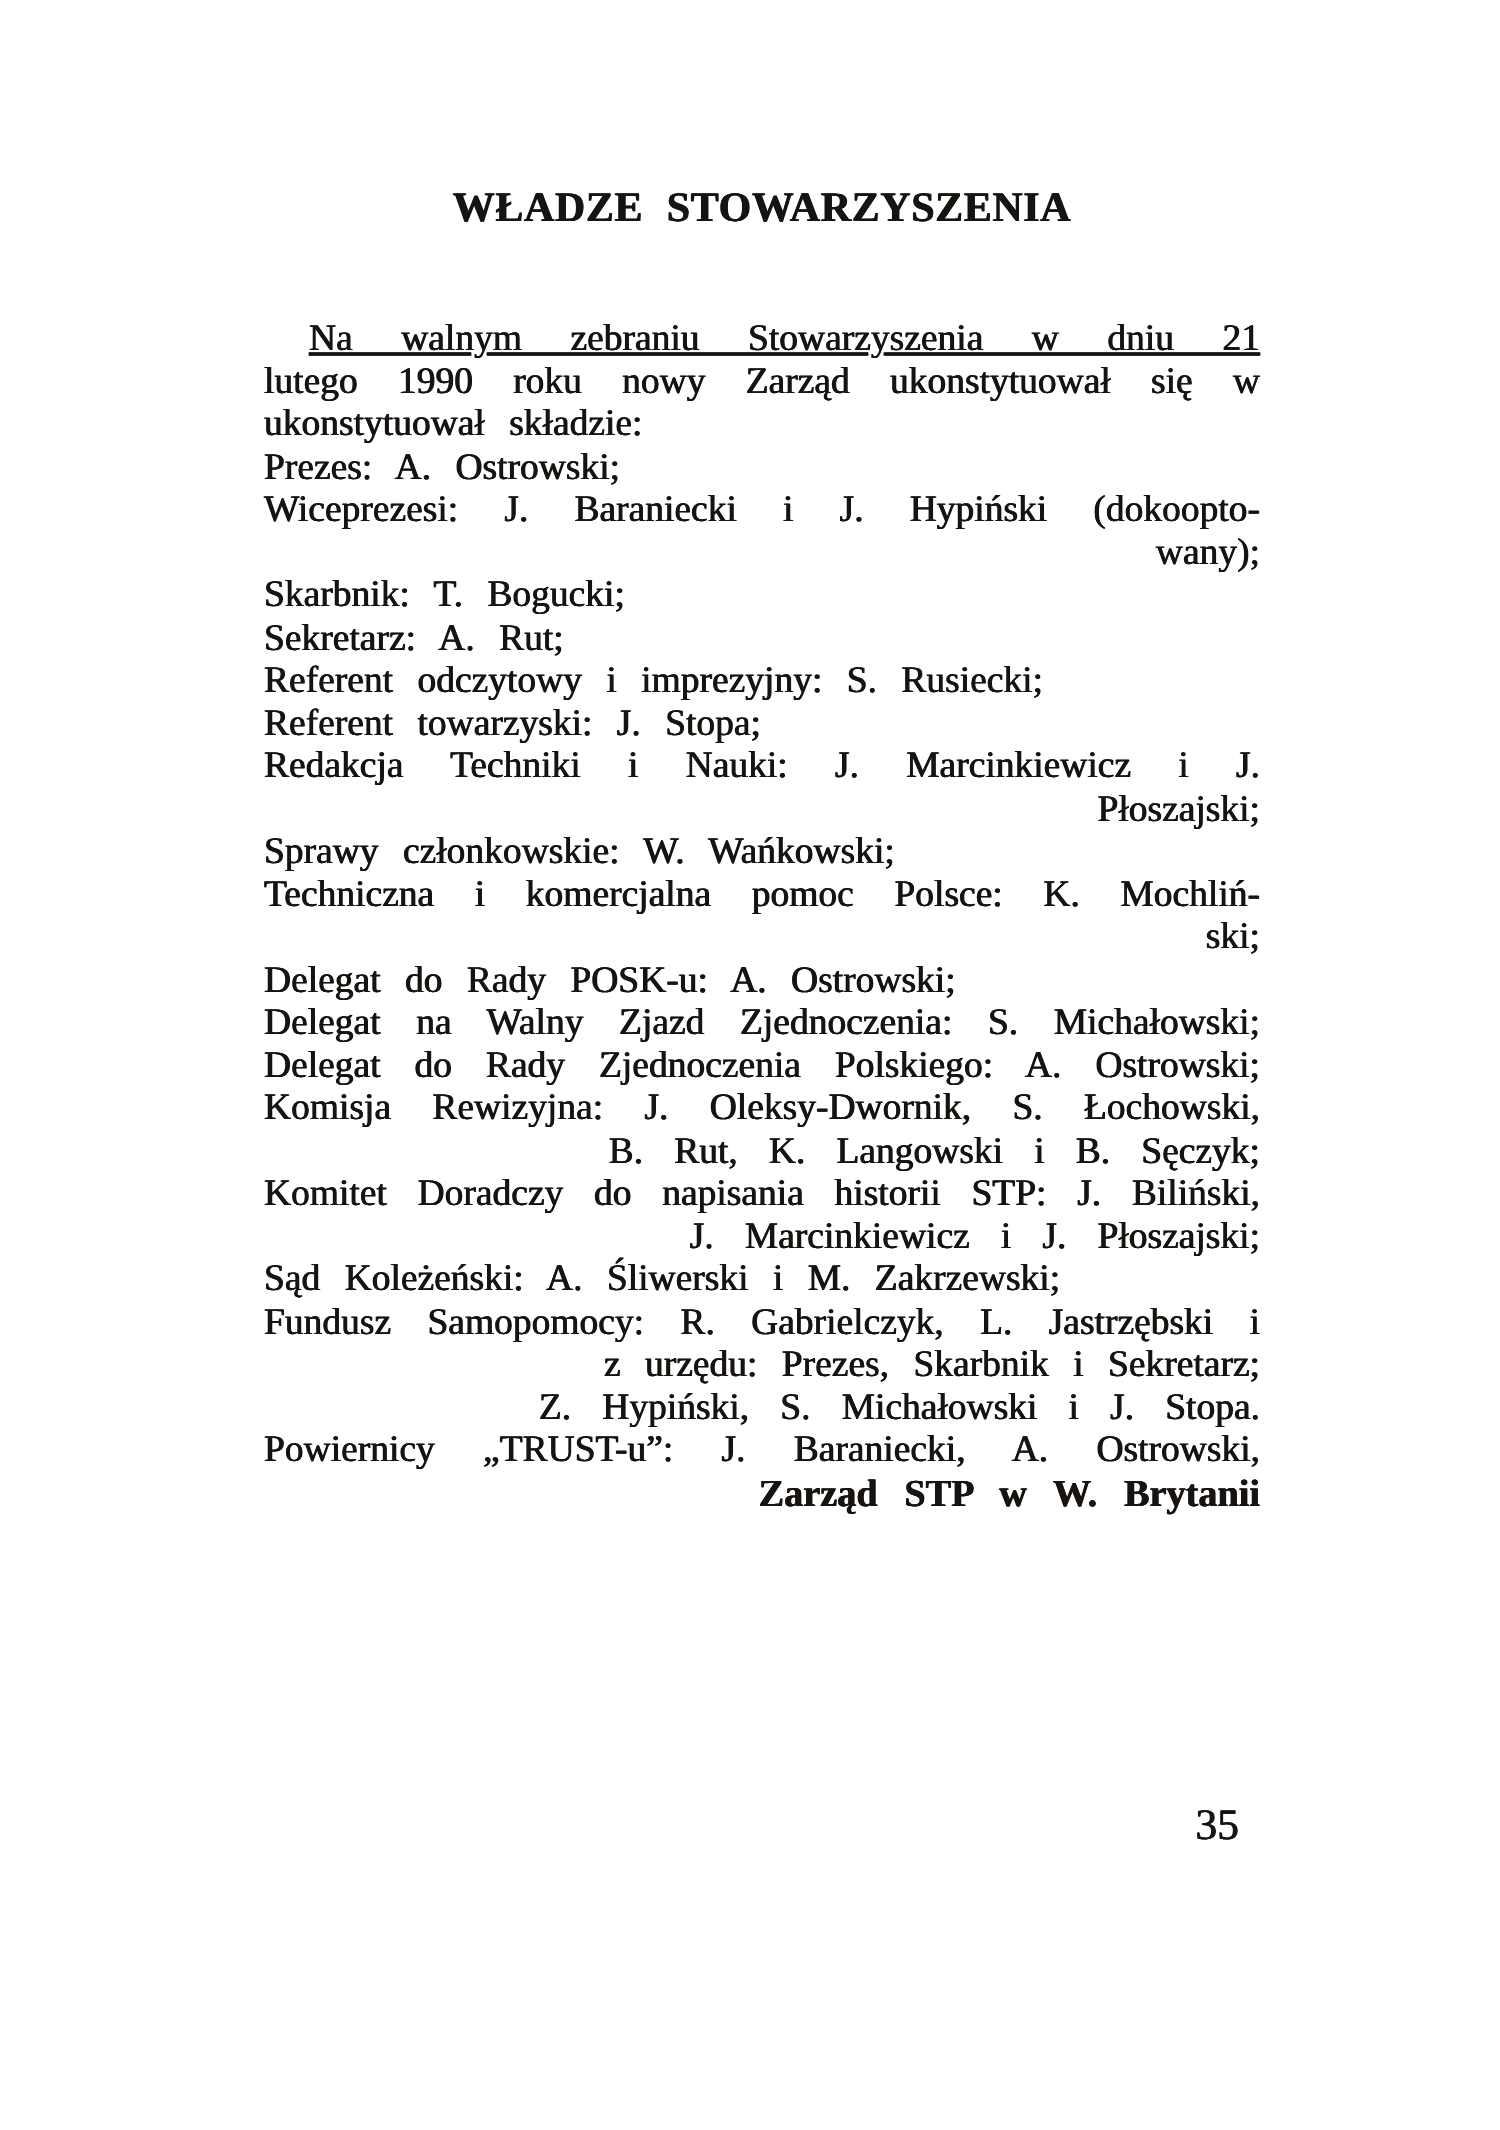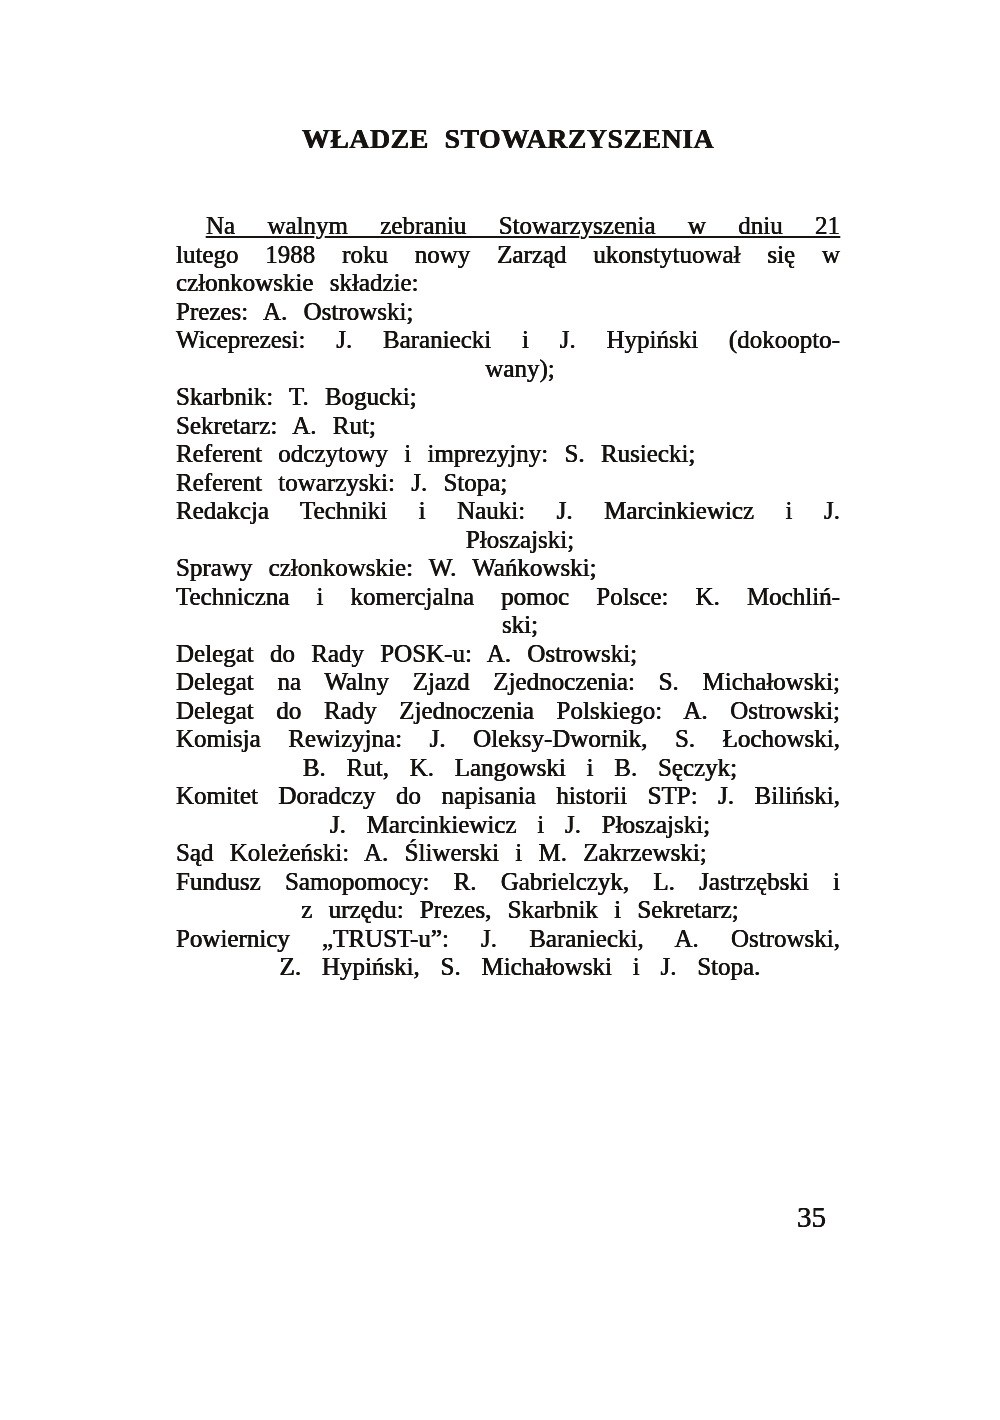--- a/index.html
+++ b/index.html
@@ -52,21 +52,21 @@
     text-align: justify;
     text-align-last: justify;
   }
   .line.first {
     text-indent: 30px;
     text-decoration: underline;
   }
   .line.cont,
   .line.cont-wide {
     padding-left: 24px;
-    text-align: center;
+    text-align: right;
   }
   .line.cont-wide {
     word-spacing: 0.58em;
   }
   .line.signature {
     text-align: right;
     font-weight: 700;
     font-size: 25.5px;
     word-spacing: 0.45em;
   }
@@ -80,22 +80,22 @@
   }
 </style>
 </head>
 <body>
 
 <div class="page">
   <h1 class="title">WŁADZE STOWARZYSZENIA</h1>
 
   <div class="body-text">
       <div class="line first">Na walnym zebraniu Stowarzyszenia w dniu 21</div>
-      <div class="line just">lutego 1988 roku nowy Zarząd ukonstytuował się w</div>
-      <div class="line plain">członkowskie składzie:</div>
+      <div class="line just">lutego 1990 roku nowy Zarząd ukonstytuował się w</div>
+      <div class="line plain">ukonstytuował składzie:</div>
       <div class="line plain">Prezes: A. Ostrowski;</div>
       <div class="line just">Wiceprezesi: J. Baraniecki i J. Hypiński (dokoopto-</div>
       <div class="line cont">wany);</div>
       <div class="line plain">Skarbnik: T. Bogucki;</div>
       <div class="line plain">Sekretarz: A. Rut;</div>
       <div class="line plain">Referent odczytowy i imprezyjny: S. Rusiecki;</div>
       <div class="line plain">Referent towarzyski: J. Stopa;</div>
       <div class="line just">Redakcja Techniki i Nauki: J. Marcinkiewicz i J.</div>
       <div class="line cont">Płoszajski;</div>
       <div class="line plain">Sprawy członkowskie: W. Wańkowski;</div>
@@ -104,18 +104,19 @@
       <div class="line plain">Delegat do Rady POSK-u: A. Ostrowski;</div>
       <div class="line just">Delegat na Walny Zjazd Zjednoczenia: S. Michałowski;</div>
       <div class="line just">Delegat do Rady Zjednoczenia Polskiego: A. Ostrowski;</div>
       <div class="line just">Komisja Rewizyjna: J. Oleksy-Dwornik, S. Łochowski,</div>
       <div class="line cont-wide">B. Rut, K. Langowski i B. Sęczyk;</div>
       <div class="line just">Komitet Doradczy do napisania historii STP: J. Biliński,</div>
       <div class="line cont-wide">J. Marcinkiewicz i J. Płoszajski;</div>
       <div class="line plain">Sąd Koleżeński: A. Śliwerski i M. Zakrzewski;</div>
       <div class="line just">Fundusz Samopomocy: R. Gabrielczyk, L. Jastrzębski i</div>
       <div class="line cont">z urzędu: Prezes, Skarbnik i Sekretarz;</div>
+      <div class="line cont-wide">Z. Hypiński, S. Michałowski i J. Stopa.</div>
       <div class="line just">Powiernicy „TRUST-u”: J. Baraniecki, A. Ostrowski,</div>
-      <div class="line cont-wide">Z. Hypiński, S. Michałowski i J. Stopa.</div>
+      <div class="line signature">Zarząd STP w W. Brytanii</div>
     </div>
 
   <div class="page-number">35</div>
 </div>
 
 </body></html>

